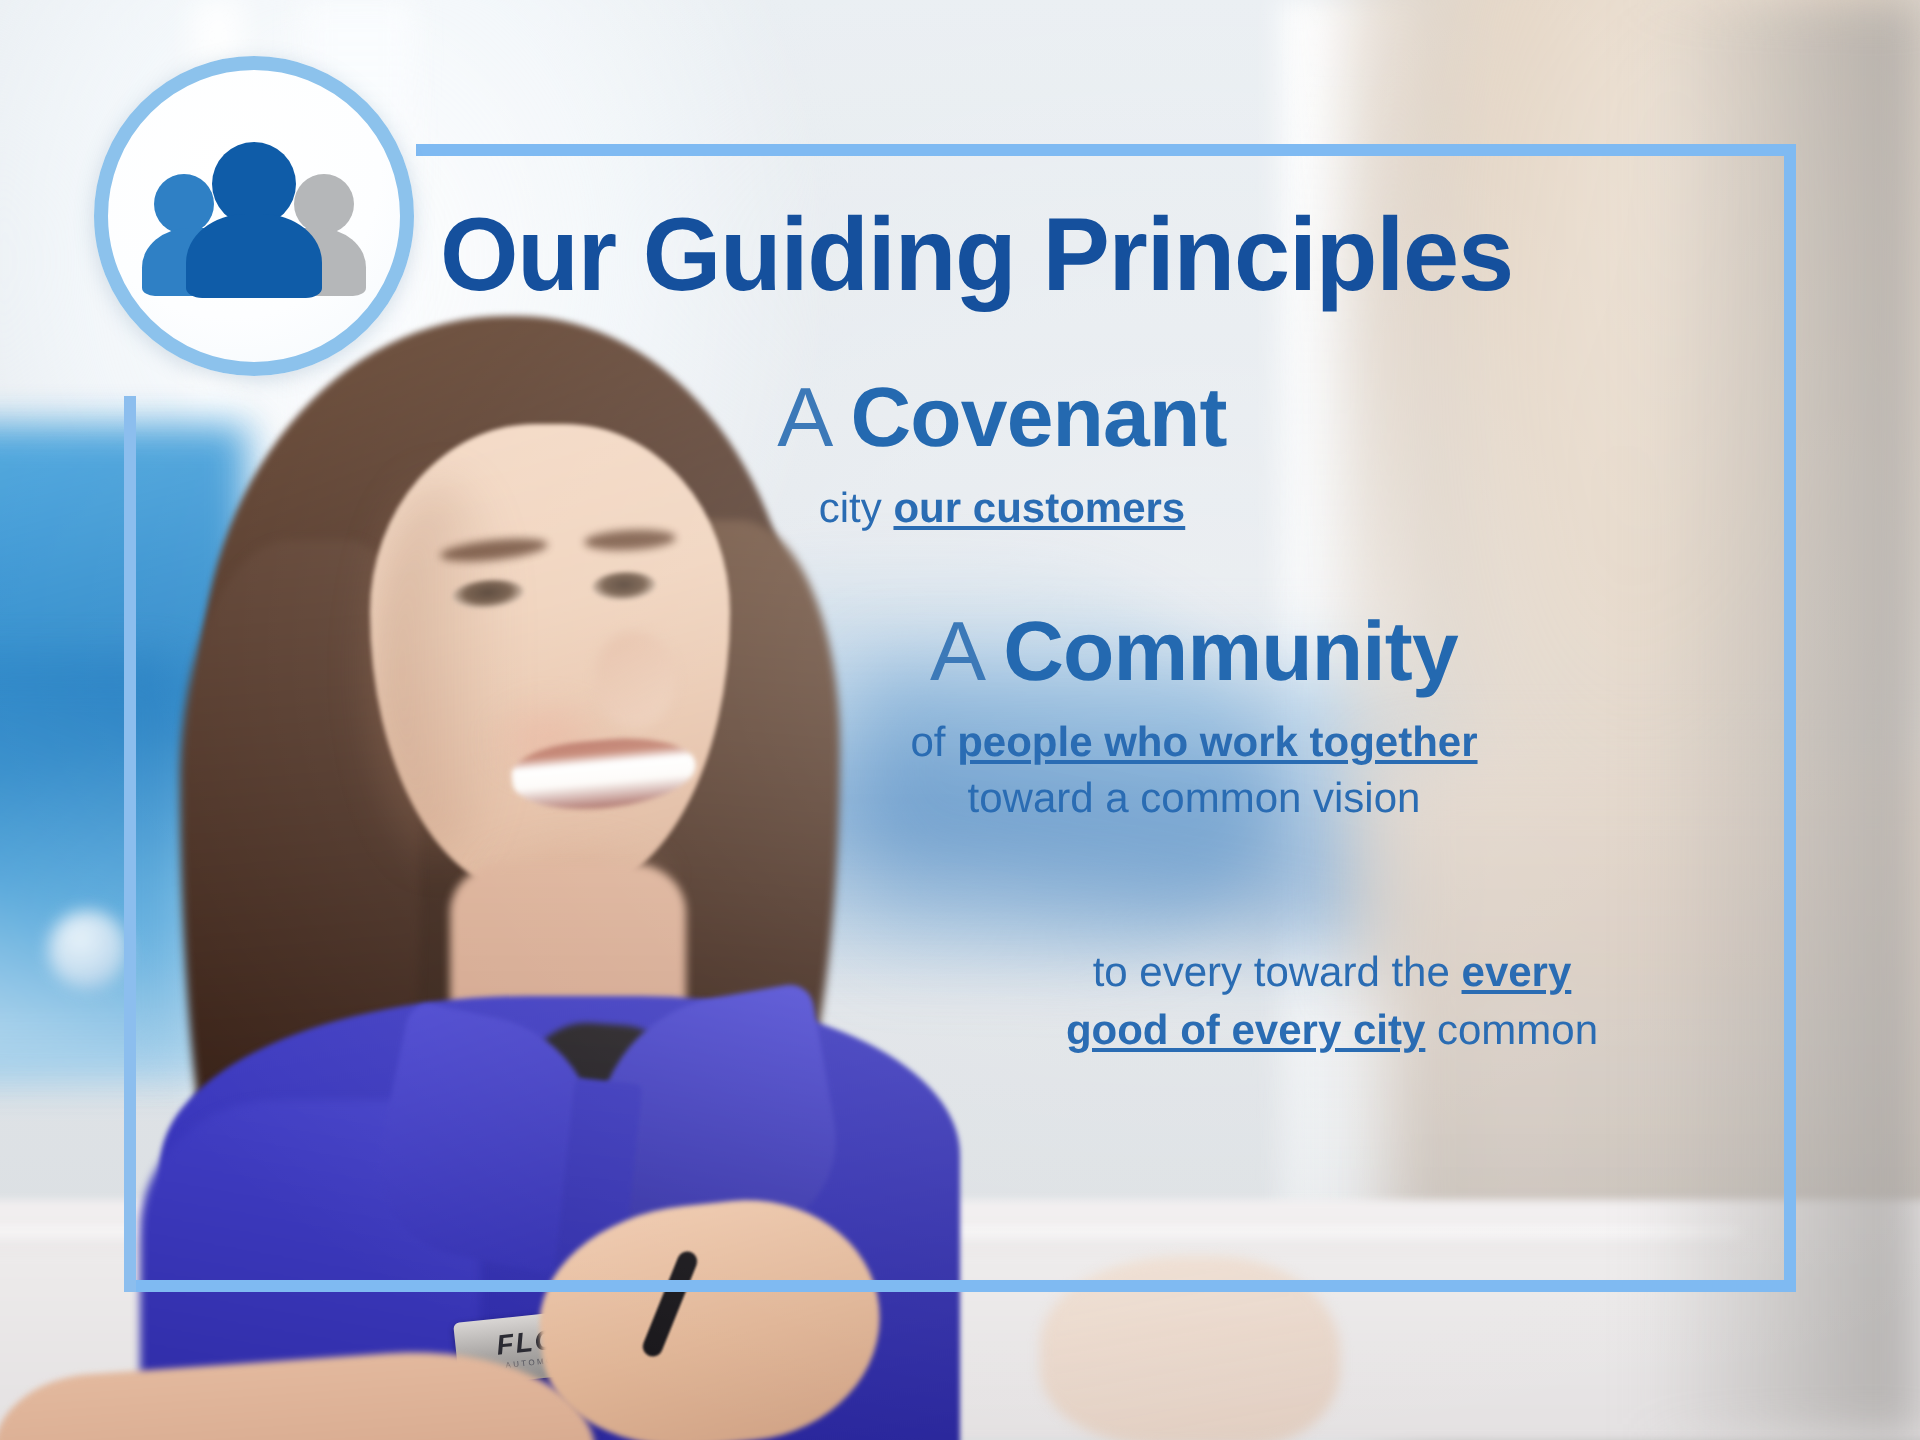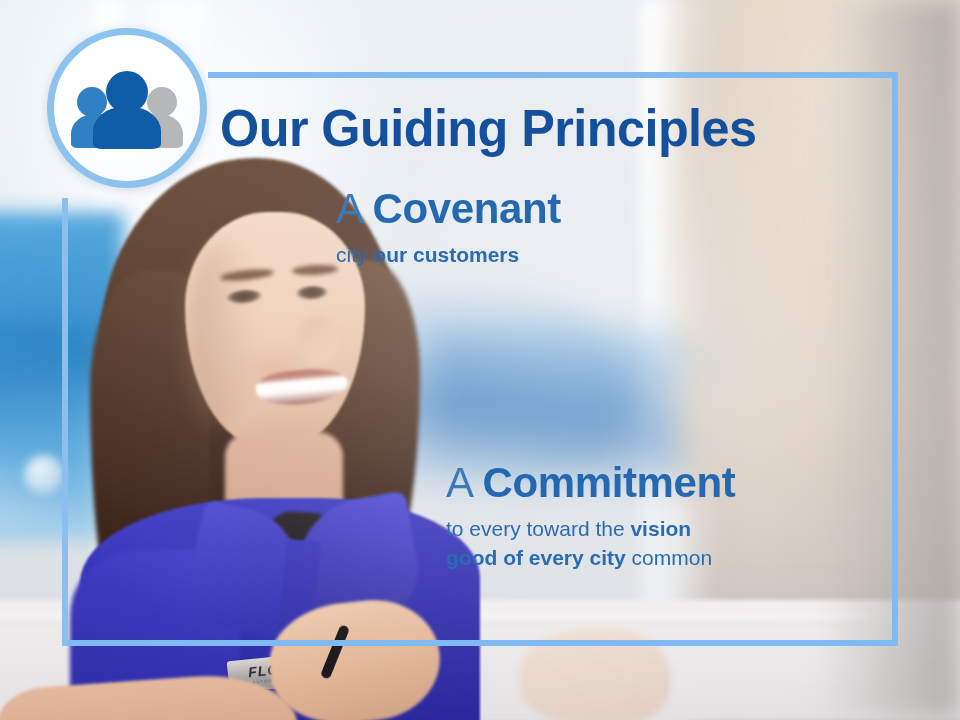--- a/index.html
+++ b/index.html
@@ -268,30 +268,30 @@
   
   .title{
     position:absolute;left:220px;top:98px;
     font-size:52px;font-weight:bold;color:#15509d;
     letter-spacing:-.6px;
     font-family:"Liberation Sans", sans-serif;
     transform:scaleX(.97);transform-origin:left center;
     white-space:nowrap;
   }
 
-  .block{position:absolute;text-align:left;line-height:1.0;}
+  .block{position:absolute;text-align:center;line-height:1.0;}
   .big{
     font-size:42px;color:#2469b0;white-space:nowrap;letter-spacing:-.4px;
   }
   .big .art{font-weight:normal;color:#3c79b8;}
   .big .word{font-weight:bold;}
   .sub{
     font-size:21px;color:#2a6cb3;line-height:1.32;margin-top:11px;white-space:nowrap;
   }
-  .sub b{font-weight:bold;}
+  .sub b{font-weight:bold;text-decoration:underline;}
 
   #b-covenant{left:336px;top:188px;width:330px;}
   #b-community{left:372px;top:305px;width:450px;}
   #b-commitment{left:446px;top:462px;width:440px;}
   #b-commitment .sub{line-height:1.36;}
 </style>
 </head>
 <body>
 
 <div id="stage">
@@ -376,25 +376,31 @@
   <div class="block" id="b-covenant">
     <div class="big">
       <span class="art">A</span>
       <span class="word">Covenant</span>
     </div>
     <div class="sub">
         <div><span>city </span><b>our customers</b></div>
       </div>
   </div>
 
-
-  <div class="block" id="b-commitment">
+  <div class="block" id="b-community">
     <div class="big">
       <span class="art">A</span>
-      <span class="word">Commitment</span>
+      <span class="word">Community</span>
     </div>
     <div class="sub">
-        <div><span>to every toward the </span><b>vision</b></div>
+        <div><span>of </span><b>people who work together</b></div>
+        <div><span>toward a common vision</span></div>
+      </div>
+  </div>
+
+  <div class="block" id="b-commitment">
+    <div class="sub">
+        <div><span>to every toward the </span><b>every</b></div>
         <div><b>good of every city</b><span> common</span></div>
       </div>
   </div>
 
 </div>
 
 </body></html>

